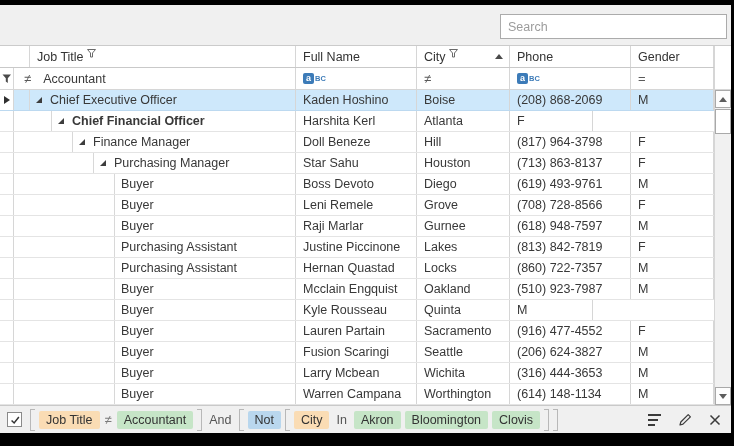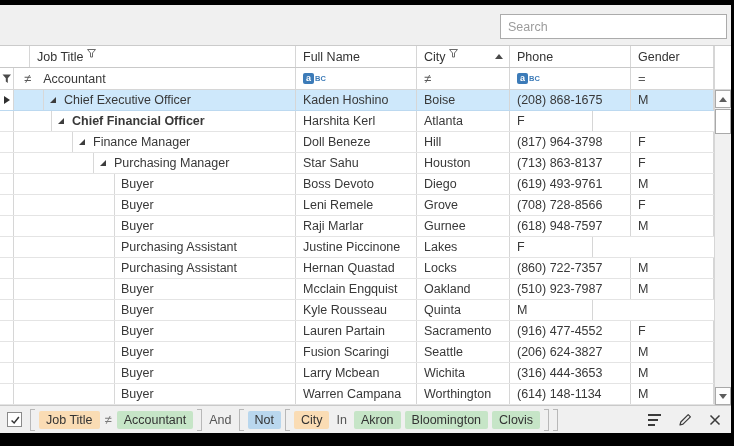--- a/index.html
+++ b/index.html
@@ -147,28 +147,28 @@
           <span class="op">=</span>
         </div>
       </div>
 
       <div>
           <div class="grow row selected">
             <div class="cell c-ind">
               <span class="focus-arrow"></span>
             </div>
             <div class="cell c-tree">
-              <div class="indent" style="margin-left: 29px;">
+              <div class="indent" style="margin-left: 15px;">
                 <span class="expander"></span>
                 <span>Chief Executive Officer</span>
               </div>
             </div>
             <div class="cell c-name pad">Kaden Hoshino</div>
             <div class="cell c-city pad">Boise</div>
-            <div class="cell c-phone pad">(208) 868-1675</div>
+            <div class="cell c-phone pad">(208) 868-2069</div>
             <div class="cell c-gender pad">M</div>
           </div>
           <div class="grow row">
             <div class="cell c-ind"></div>
             <div class="cell c-tree">
               <div class="indent" style="margin-left: 37px; font-weight: bold;">
                 <span class="expander"></span>
                 <span>Chief Financial Officer</span>
               </div>
             </div>
@@ -240,20 +240,21 @@
           </div>
           <div class="grow row">
             <div class="cell c-ind"></div>
             <div class="cell c-tree">
               <div class="indent" style="margin-left: 100px;">
                 <span>Purchasing Assistant</span>
               </div>
             </div>
             <div class="cell c-name pad">Justine Piccinone</div>
             <div class="cell c-city pad">Lakes</div>
+            <div class="cell c-phone pad">(813) 842-7819</div>
             <div class="cell c-gender pad">F</div>
           </div>
           <div class="grow row">
             <div class="cell c-ind"></div>
             <div class="cell c-tree">
               <div class="indent" style="margin-left: 100px;">
                 <span>Purchasing Assistant</span>
               </div>
             </div>
             <div class="cell c-name pad">Hernan Quastad</div>

